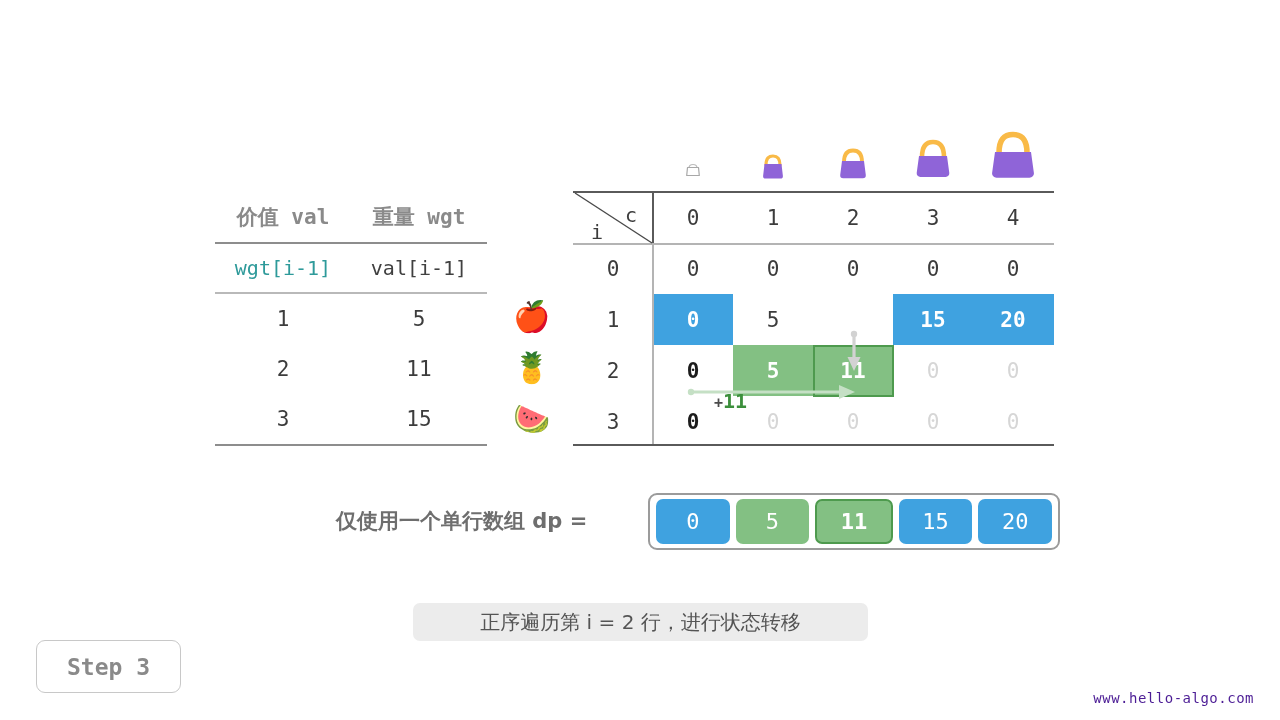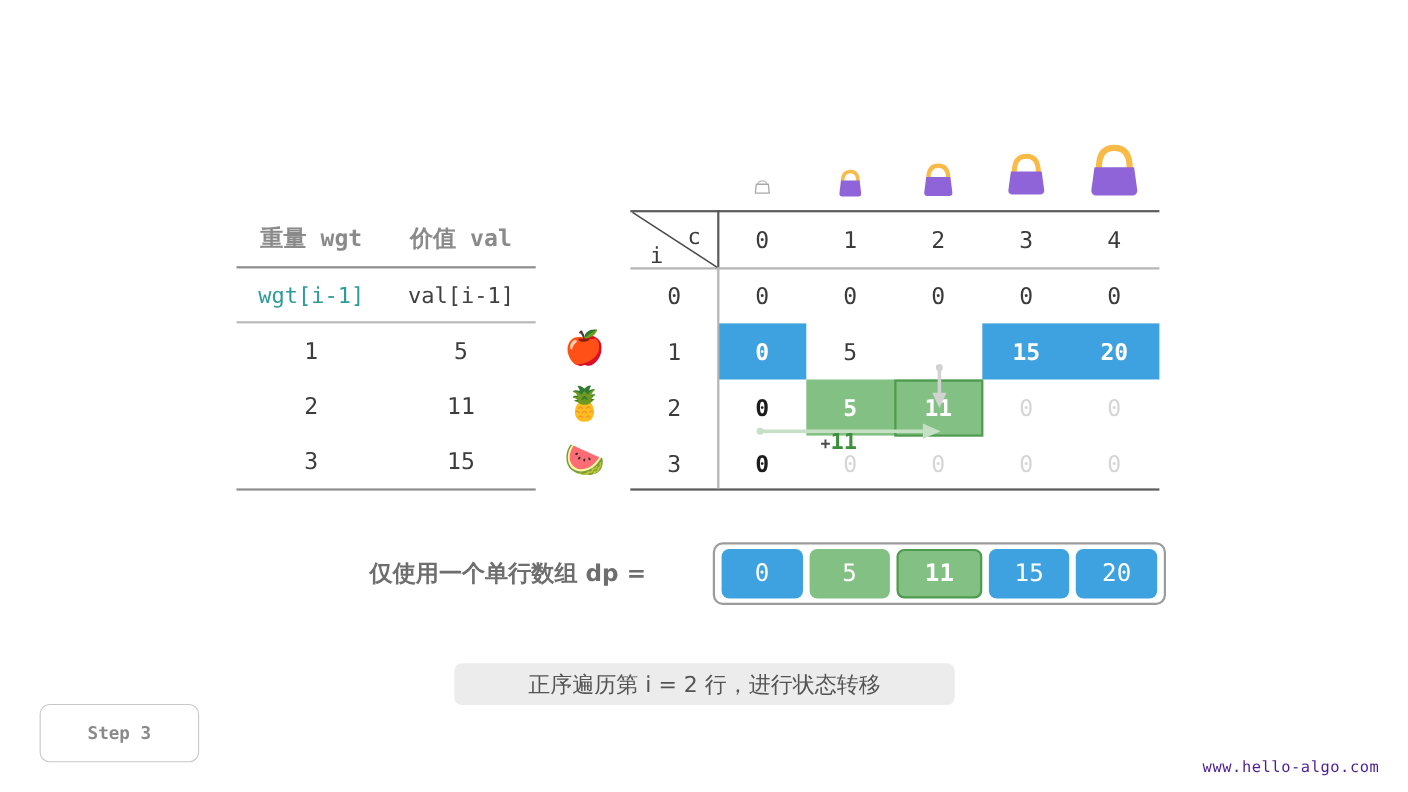--- a/index.html
+++ b/index.html
@@ -184,21 +184,21 @@
     position: absolute;
     left: 36px;
     top: 640px;
     width: 145px;
     height: 53px;
     border: 1.5px solid #c8c8c8;
     border-radius: 9px;
     display: flex;
     align-items: center;
     justify-content: center;
-    font-size: 16px;
+    font-size: 23px;
     font-weight: bold;
     color: #8a8a8a;
     box-sizing: border-box;
   }
 
   
   #watermark {
     position: absolute;
     right: 26px;
     bottom: 14px;
@@ -208,31 +208,30 @@
   }
 
   
   .bag { position: absolute; }
   .plus-label {
     position: absolute;
     font-size: 20px;
     font-weight: bold;
     color: #3c8f3c;
     white-space: nowrap;
-    margin-left: 32px;
   }
   .plus-label .sign { font-size: 15px; color: #4a4a4a; font-weight: bold; }
 </style>
 </head>
 <body>
 
 <div id="item-table">
   <div class="it-row it-head">
+    <div class="cell">价值 val</div>
     <div class="cell">重量 wgt</div>
-    <div class="cell">价值 val</div>
   </div>
   <div class="rule"></div>
   <div class="it-row it-sub">
     <div class="cell wgt">wgt[i-1]</div>
     <div class="cell val">val[i-1]</div>
   </div>
   <div class="rule thin"></div>
   <div class="it-row it-body">
     <div class="cell">1</div>
     <div class="cell">5</div>

